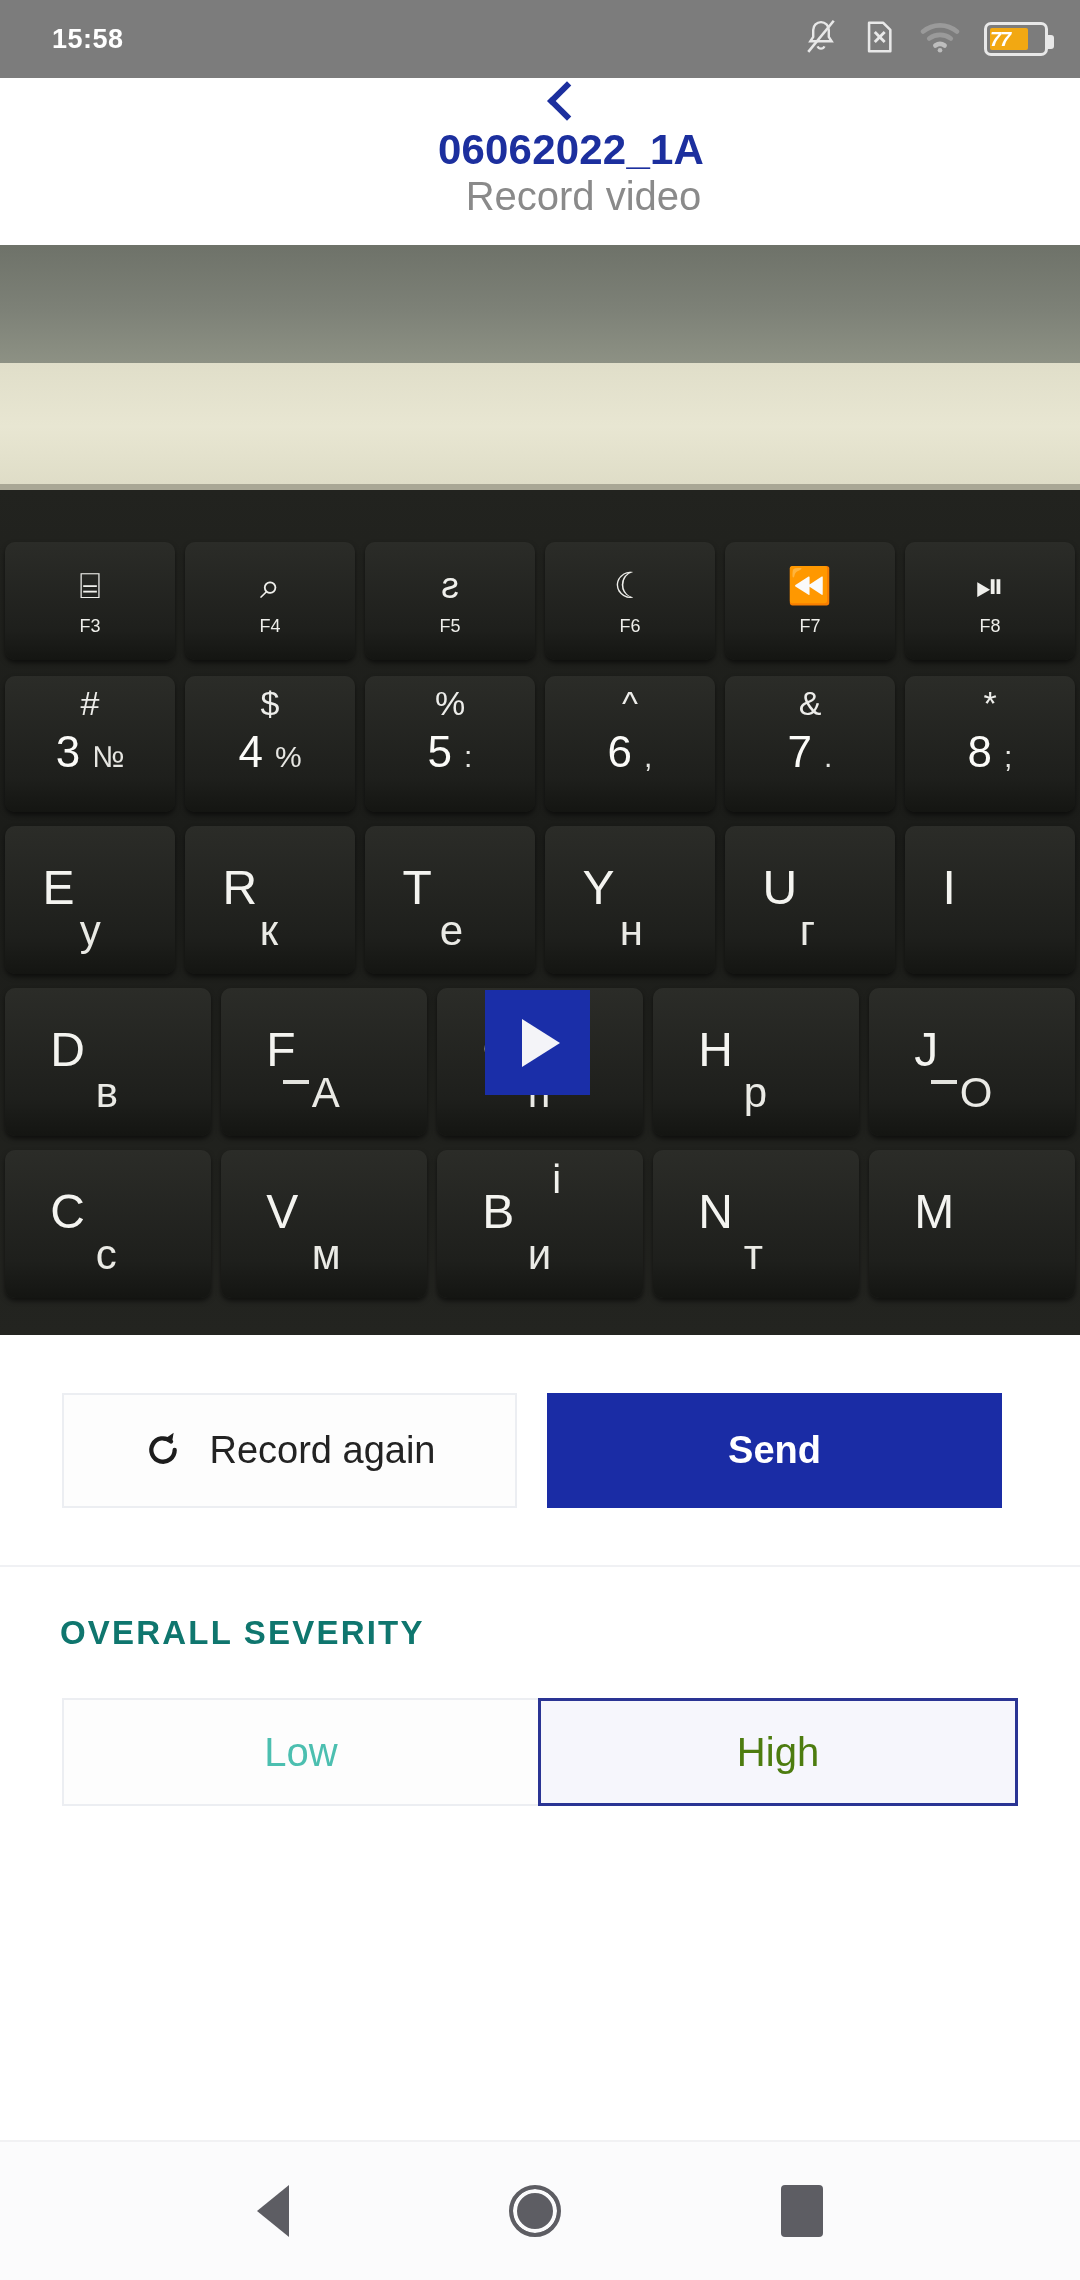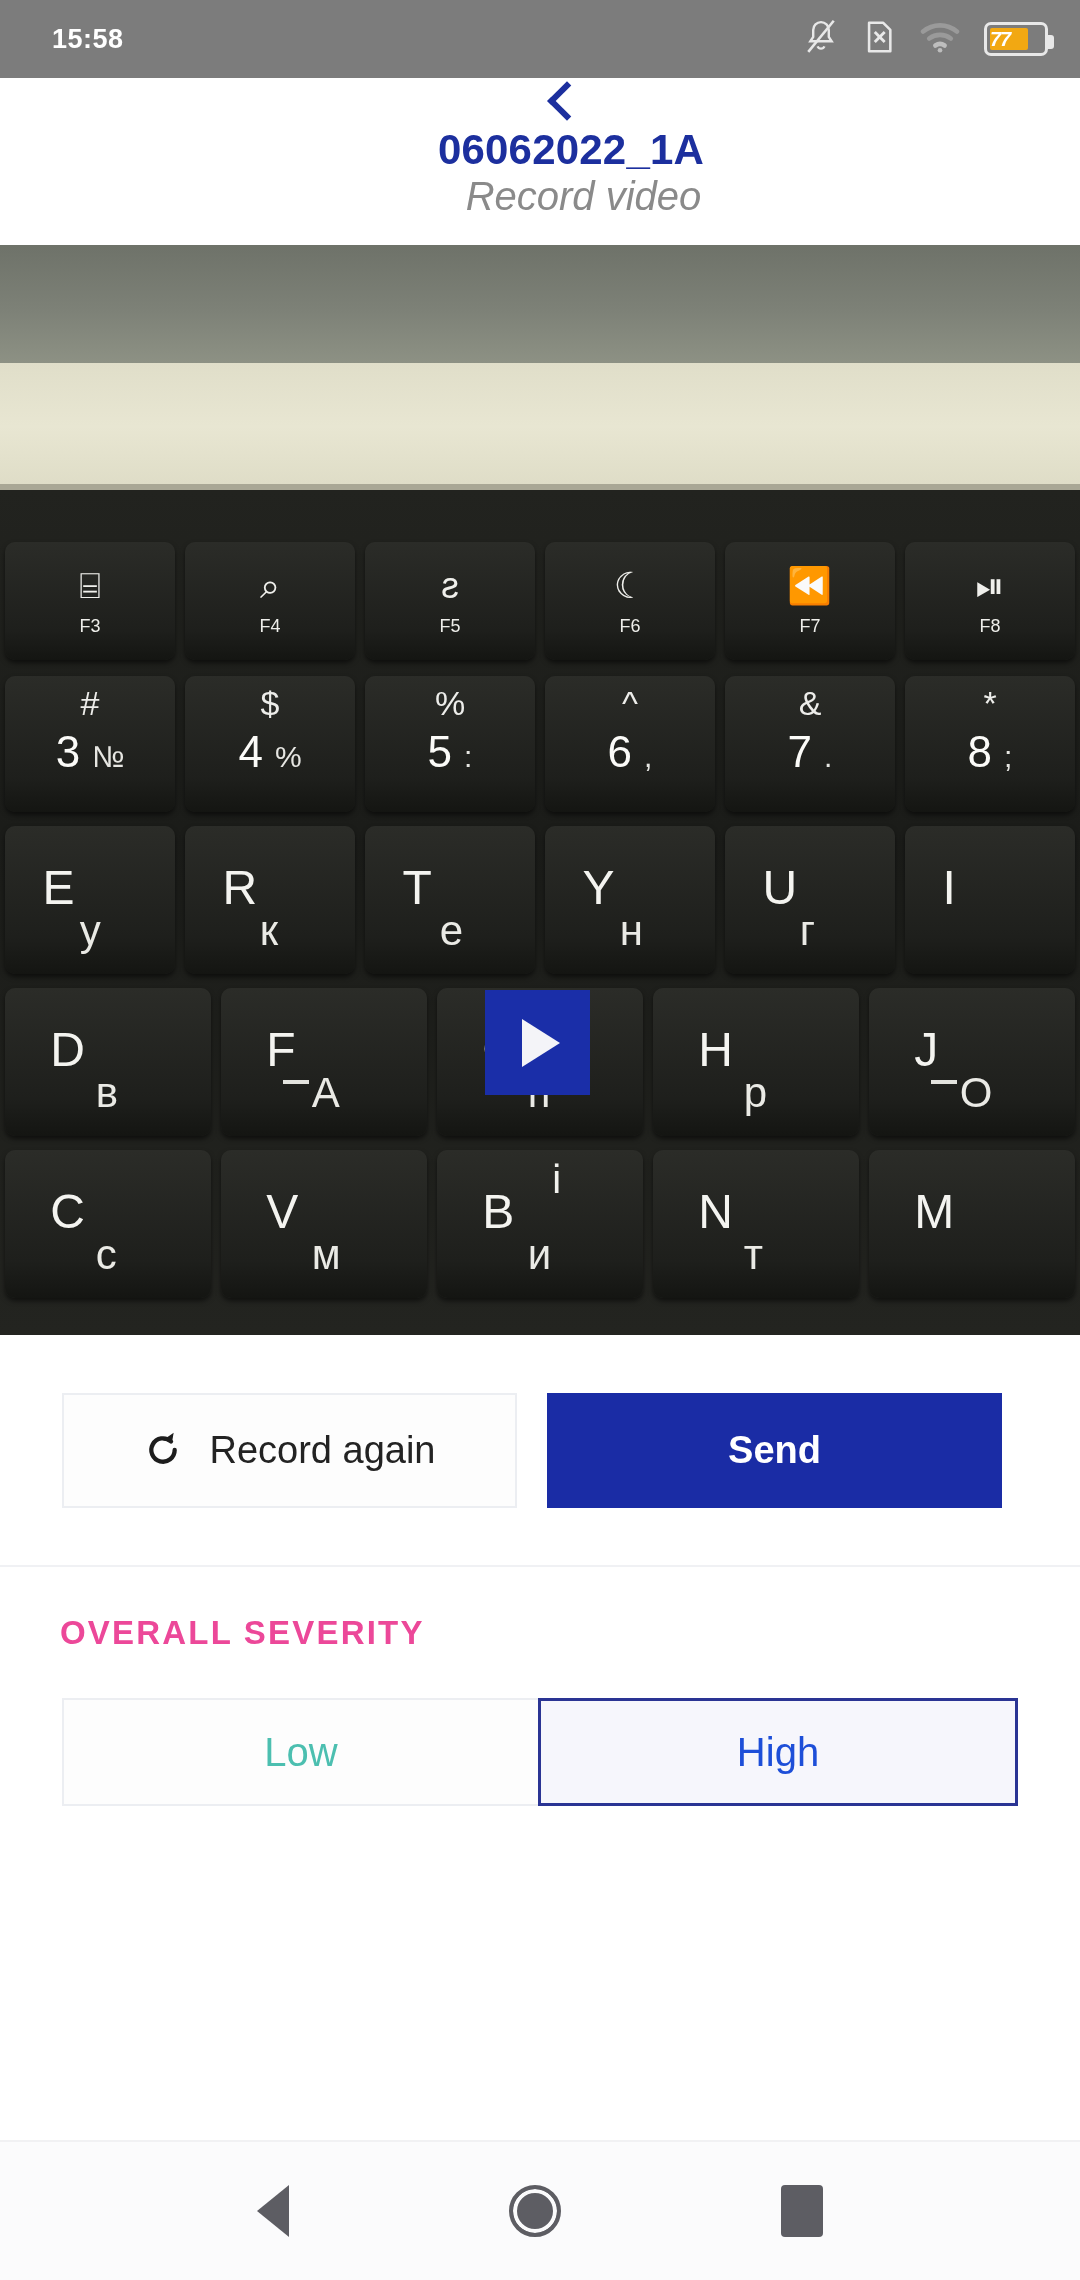--- a/index.html
+++ b/index.html
@@ -56,21 +56,20 @@
     border-left:6px solid #1c2f9e; border-bottom:6px solid #1c2f9e;
     transform:rotate(45deg);
   }
   .doc-id{
     color:#1c2f9e; font-size:42px; font-weight:bold; letter-spacing:0.2px;
     white-space:nowrap;
   }
   .screen-title{
     color:#8a8a8a; font-size:40px; font-weight:normal; margin-left:25px;
     white-space:nowrap;
-    font-style:italic;
   }
 
   
   .video{
     position:absolute; top:245px; left:0; width:1080px; height:1090px;
     overflow:hidden; background:#1b1b1b;
   }
   .vid-bezel{
     position:absolute; top:0; left:0; width:1080px; height:118px;
     background:linear-gradient(to bottom,#6e7269 0%,#7d8177 55%,#8d9184 100%);
@@ -176,37 +175,37 @@
     background:#f0f1f4;
   }
 
   
   .sev-wrap{
     position:absolute; top:1567px; left:0; width:1080px; height:573px;
     background:#ffffff;
   }
   .sev-label{
     position:absolute; top:47px; left:60px;
-    color:#ec4899; font-size:33px; font-weight:bold; letter-spacing:2.2px;
+    color:#0f766e; font-size:33px; font-weight:bold; letter-spacing:2.2px;
   }
   .sev-group{
     position:absolute; top:131px; left:62px; width:956px; height:108px;
     display:flex;
   }
   .sev-btn{
     flex:1; display:flex; align-items:center; justify-content:center;
     font-size:40px; background:#fdfdfd; border:2px solid #eceef2;
     margin-left:-2px; cursor:pointer;
   }
   .sev-btn:first-child{ margin-left:0; }
   .sev-low{ color:#4cbfb0; }
   .sev-medium{ color:#d4a824; }
   .sev-high{ color:#2a2a2a; }
   .sev-btn.selected{
-    background:#f6f6fc; border:3px solid #2a3494; color:#1d4ed8; z-index:3;
+    background:#f6f6fc; border:3px solid #2a3494; color:#4d7c0f; z-index:3;
   }
 
   
   .navbar{
     position:absolute; bottom:0; left:0; width:1080px; height:140px;
     background:#fbfbfc; border-top:2px solid #f1f1f3;
     display:flex; align-items:center; justify-content:center; gap:220px;
   }
   .nav-back{
     width:0; height:0;

